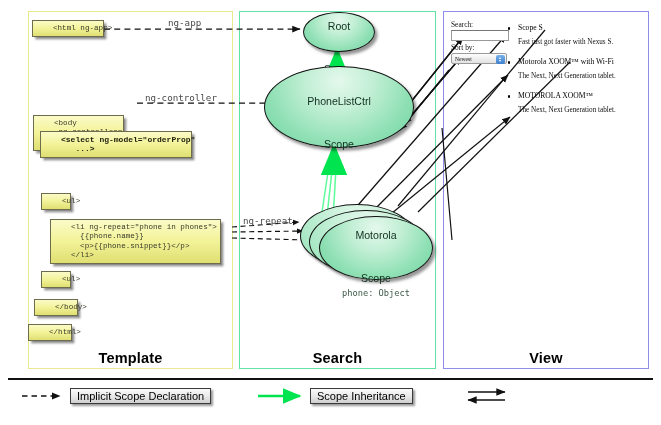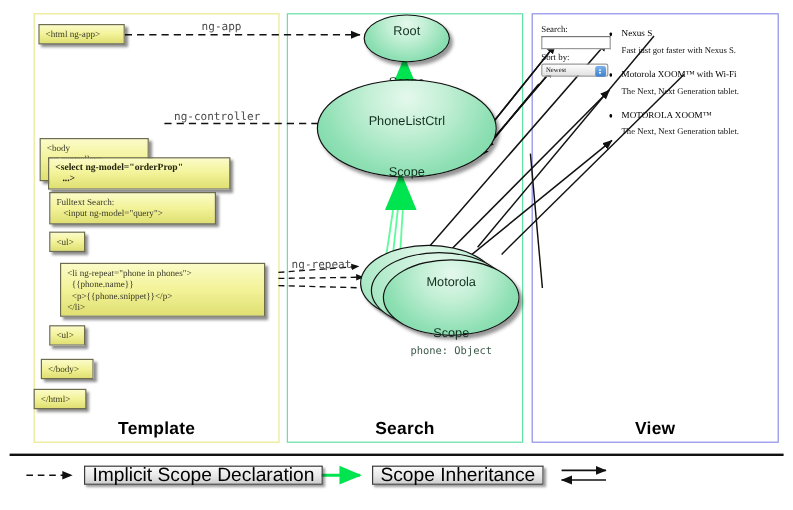--- a/index.html
+++ b/index.html
@@ -18,23 +18,23 @@
   .panel.view    {left:443px;top:11px;width:206px;height:358px;border-color:#8e8ee8;}
 
   .panel-label{position:absolute;bottom:2px;left:0;width:100%;text-align:center;
                font-size:14.5px;color:#000;letter-spacing:.2px;font-weight:bold;}
 
   
   .cbox{position:absolute;box-sizing:border-box;
         border:1.1px solid #6d6d4e;
         background:linear-gradient(180deg,#fbfbc8 0%,#f3f39a 48%,#dfdf72 100%);
         box-shadow:2.5px 2.5px 2.2px rgba(0,0,0,.45);
-        font-family:Liberation Serif, serif;
+        font-family:Liberation Mono, monospace;
         font-size:7.6px;line-height:9.3px;color:#3a3a2a;
-        padding:3px 5px 3px 5px;white-space:pre;}
+        padding:3px 5px 3px 20px;white-space:pre;}
   .cbox.bold{font-weight:bold;color:#23230f;font-size:8px;}
 
   
   .elabel{position:absolute;font-family:"DejaVu Sans Mono","Liberation Mono",monospace;
           font-size:9.2px;color:#4a4a4a;white-space:nowrap;}
 
   
   .ell{position:absolute;border-radius:50%;
        border:1.6px solid #111;
        background:radial-gradient(ellipse at 50% 18%,#e4f8ec 0%,#c2efd5 32%,#8fe0b4 68%,#6ed49f 100%);
@@ -75,21 +75,21 @@
                  border-radius:50%;background:#000;}
   .pitem .nm{margin-left:10px;font-size:7.6px;color:#000;line-height:9px;}
   .pitem .sn{margin-left:10px;font-size:7.2px;color:#111;line-height:9px;margin-top:5.5px;}
 
   
   .sep{position:absolute;left:8px;top:378px;width:645px;height:1.6px;background:#111;}
   .lgbox{position:absolute;box-sizing:border-box;
          border:1.2px solid #3a3a3a;
          background:linear-gradient(180deg,#fafafa 0%,#e8e8e8 55%,#cfcfcf 100%);
          box-shadow:2px 2px 2px rgba(0,0,0,.4);
-         font-size:16px;color:#000;line-height:15px;padding:0 6px;white-space:nowrap;height:16px;}
+         font-size:11px;color:#000;line-height:15px;padding:0 6px;white-space:nowrap;height:16px;}
 </style>
 </head>
 <body>
 
 <div id="canvas">
 
   <div class="panel template">
     <div class="panel-label">Template</div>
   </div>
   <div class="panel model">
@@ -150,22 +150,20 @@
 
   <div class="cbox" style="left:32px;top:20px;width:72px;">&lt;html ng-app&gt;</div>
 
   <div class="cbox" style="left:33px;top:87px;width:91px;margin-top:28px;">&lt;body
  ng-controller=
  "PhoneListCtrl"&gt;</div>
 
   <div class="cbox bold" style="left:40px;top:131px;width:152px;">&lt;select ng-model="orderProp"
    ...&gt;</div>
 
-  <div class="cbox" style="left:41px;top:160px;width:139px;">Fulltext Search:
-   &lt;input ng-model="query"&gt;</div>
 
   <div class="cbox" style="left:41px;top:193px;width:30px;">&lt;ul&gt;</div>
 
   <div class="cbox" style="left:50px;top:219px;width:171px;">&lt;li ng-repeat="phone in phones"&gt;
   {{phone.name}}
   &lt;p&gt;{{phone.snippet}}&lt;/p&gt;
 &lt;/li&gt;</div>
 
   <div class="cbox" style="left:41px;top:271px;width:30px;">&lt;ul&gt;</div>
 
@@ -201,21 +199,21 @@
     <input class="v-input" style="left: 2px; top: 13px; width: 58px; height: 11px; font-size: 6px; padding: 0px 2px;" placeholder="">
     <div class="v-lab" style="left:2px;top:26px;">Sort by:</div>
     <div class="v-select" style="left:2px;top:36px;">
       <span>Newest</span>
       <span class="knob"></span>
     </div>
 
     <div class="plist">
       <div class="pitem">
         <span class="bullet"></span>
-        <div class="nm">Nexus S</div>
+        <div class="nm">Scope S</div>
         <div class="sn">Fast just got faster with Nexus S.</div>
       </div>
       <div class="pitem">
         <span class="bullet"></span>
         <div class="nm">Motorola XOOM™ with Wi-Fi</div>
         <div class="sn">The Next, Next Generation tablet.</div>
       </div>
       <div class="pitem">
         <span class="bullet"></span>
         <div class="nm">MOTOROLA XOOM™</div>

